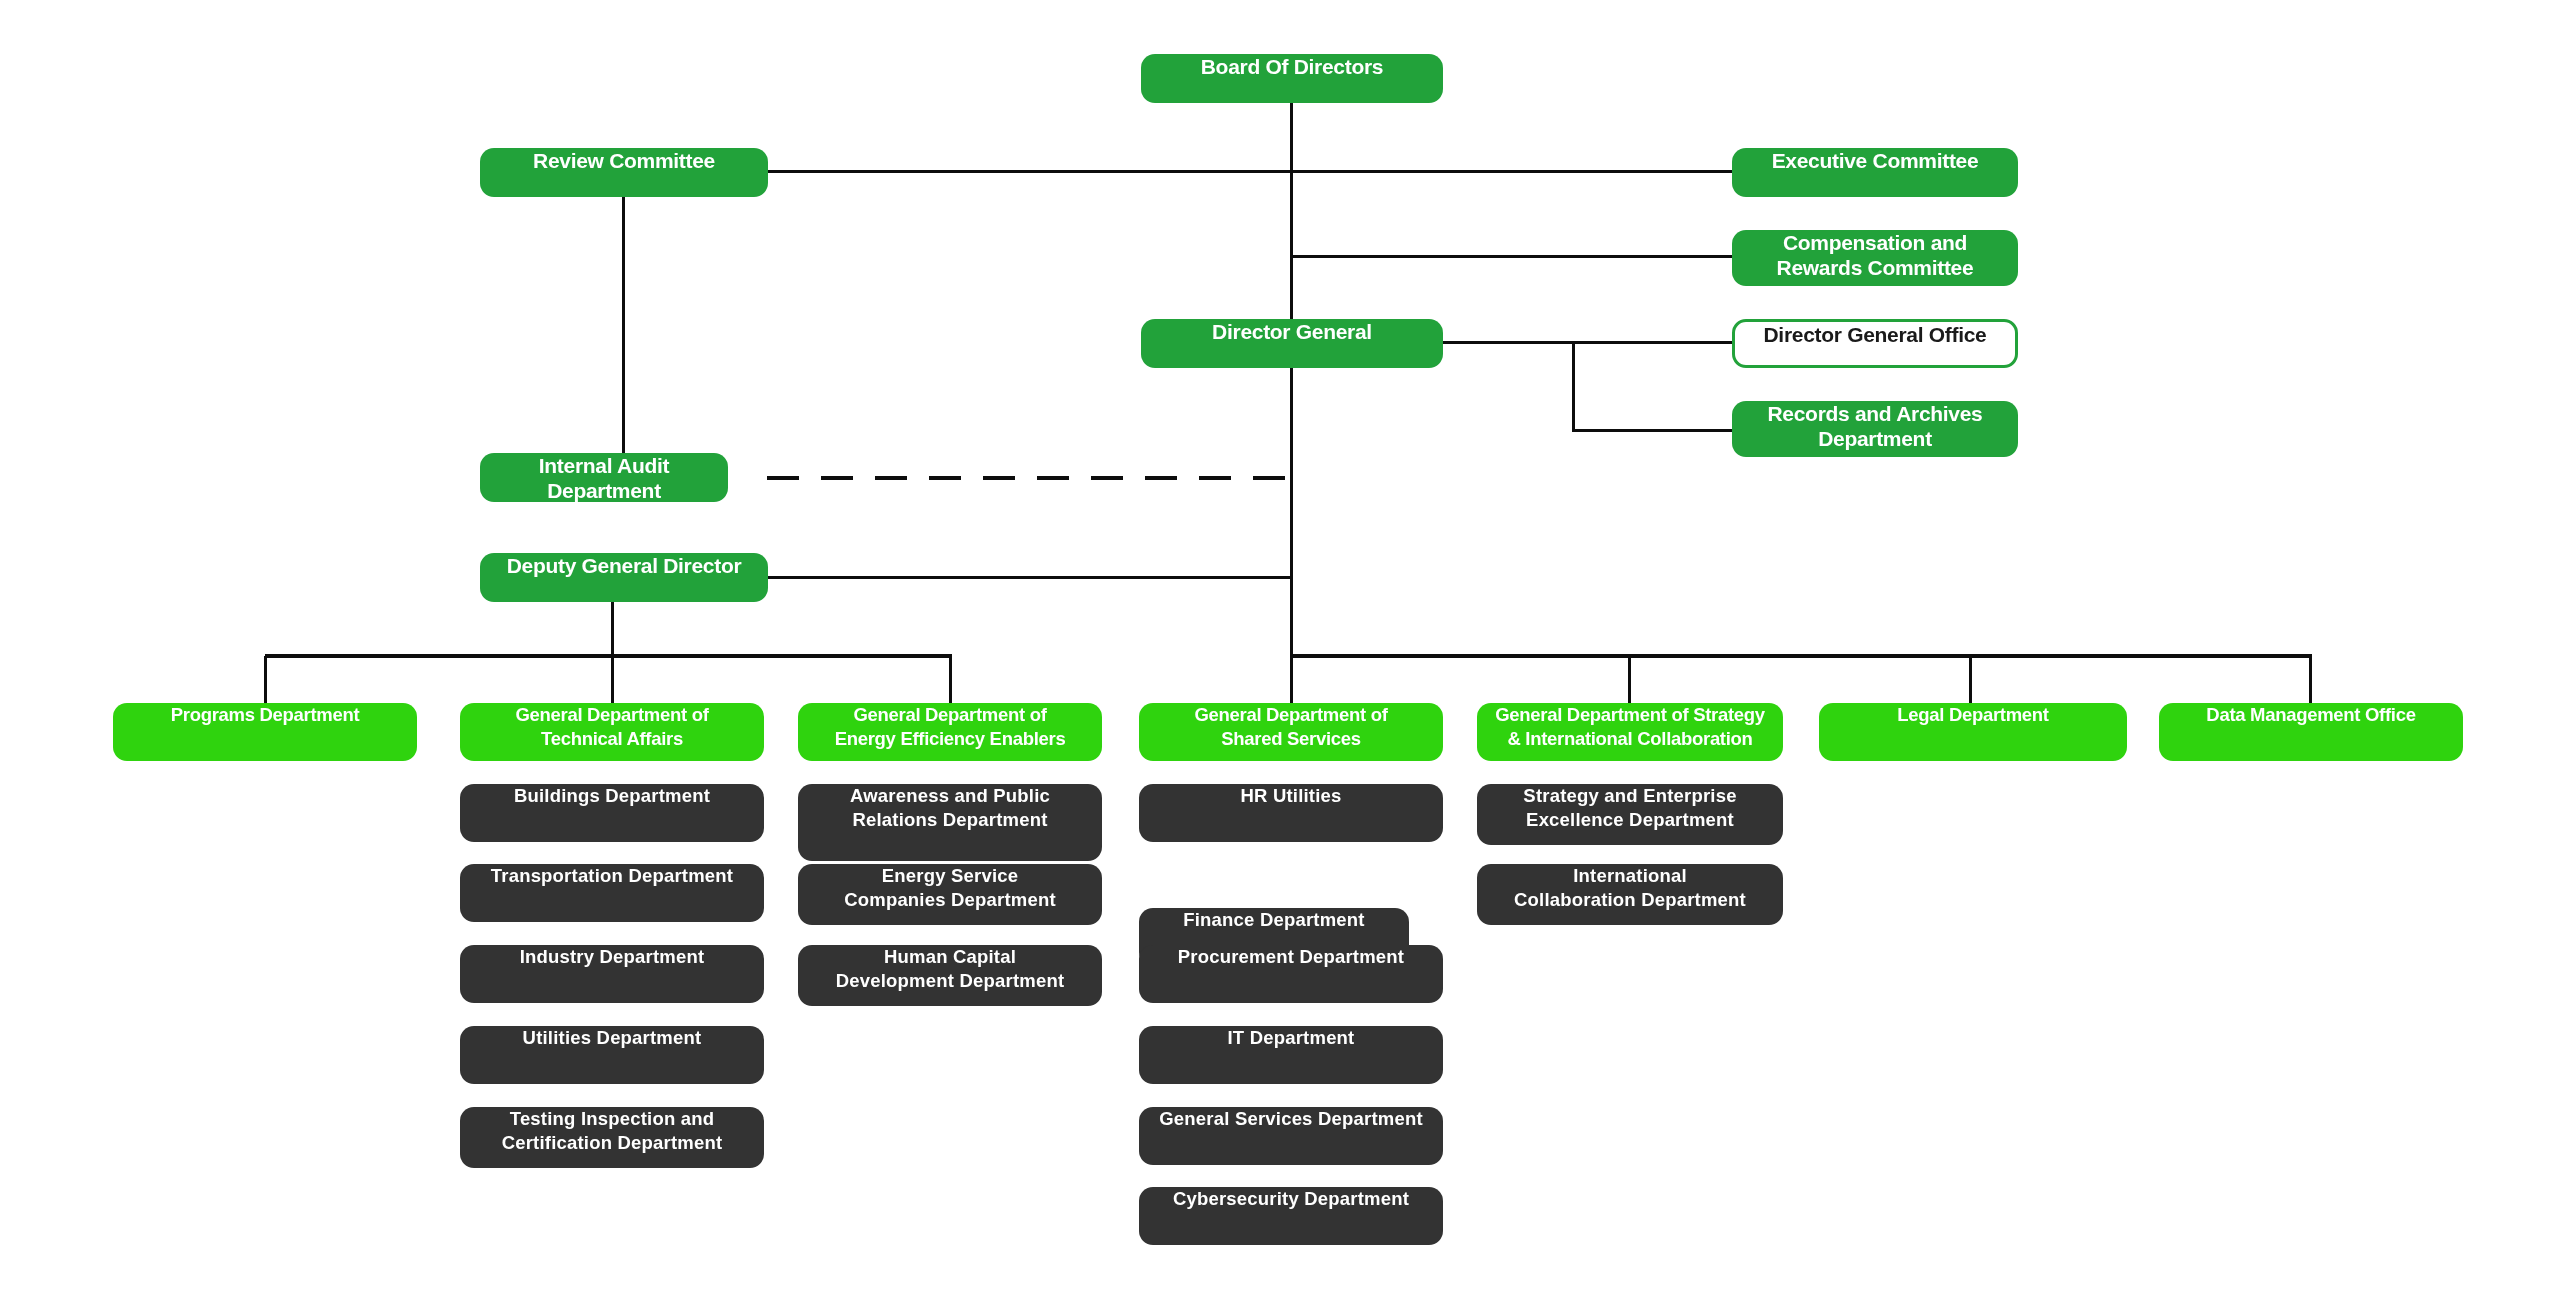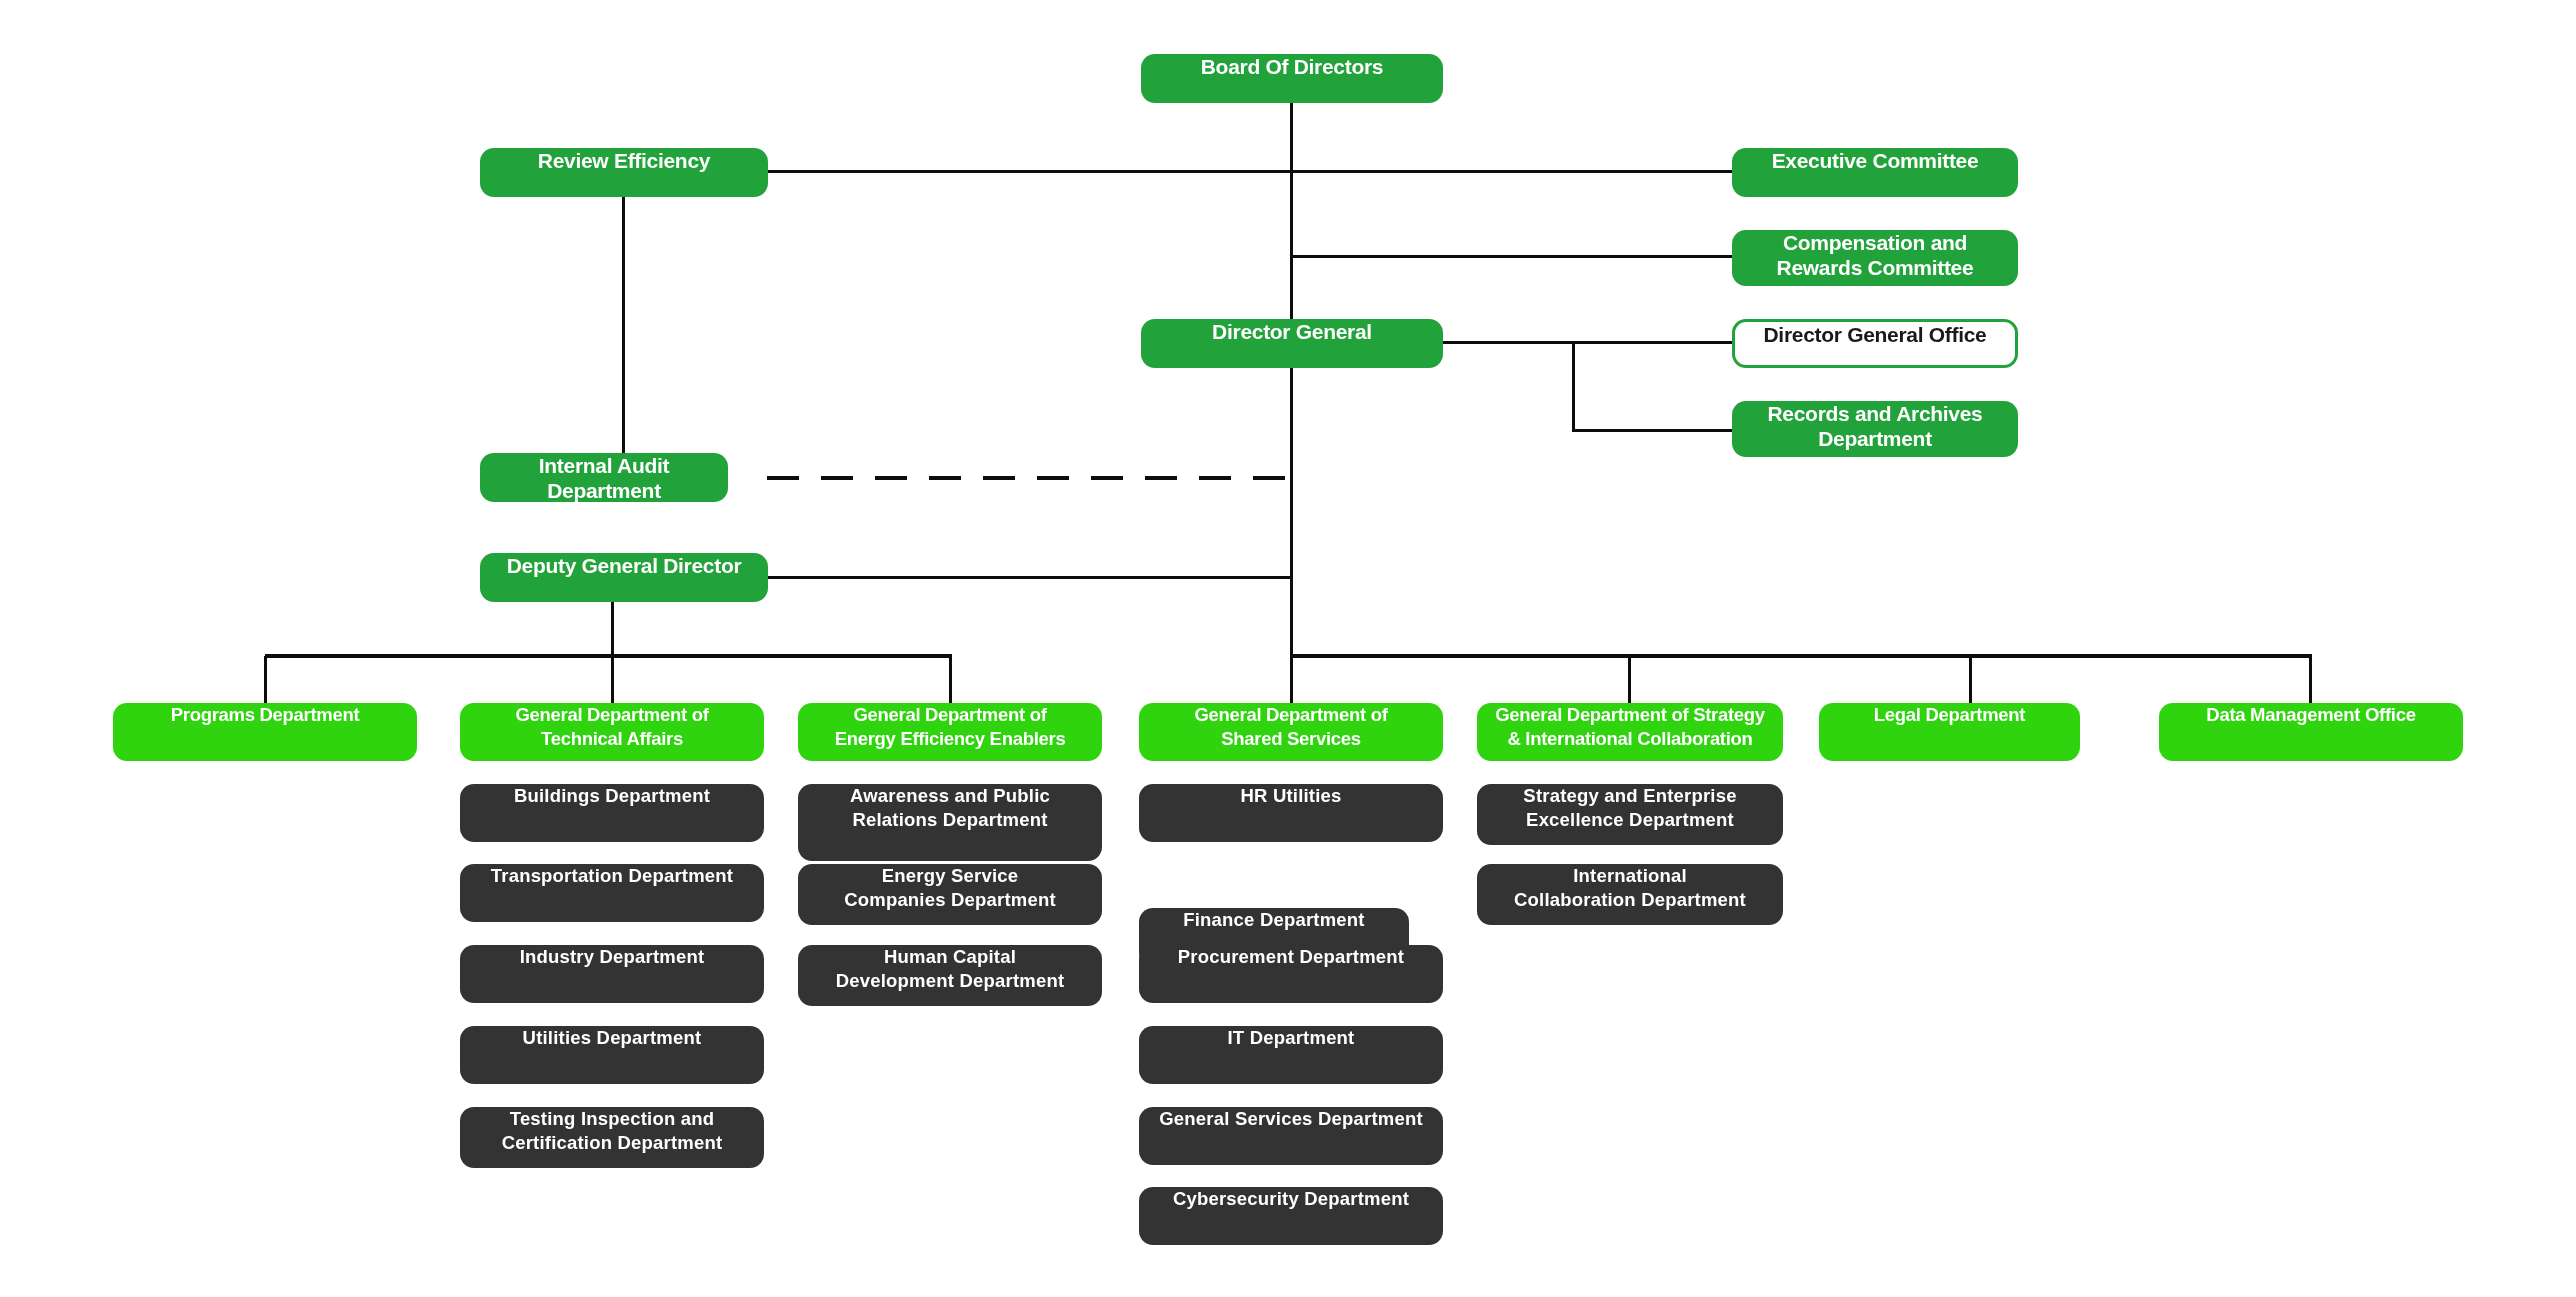--- a/index.html
+++ b/index.html
@@ -50,21 +50,21 @@
   <div class="line" style="left:1291px;top:654px;width:1021px;height:4.4px"></div>
   <div class="line" style="left:1628px;top:656px;width:3.3px;height:47px"></div>
   <div class="line" style="left:1969px;top:656px;width:3.3px;height:47px"></div>
   <div class="line" style="left:2309px;top:656px;width:3.3px;height:47px"></div>
 
   <div class="node green lg" style="left:1141px;top:54px;width:302px;height:49px">
     <span>Board Of Directors</span>
   </div>
 
   <div class="node green lg" style="left:480px;top:148px;width:288px;height:49px">
-    <span>Review Efficiency</span>
+    <span>Review Committee</span>
   </div>
 
   <div class="node green lg" style="left:1732px;top:148px;width:286px;height:49px">
     <span>Executive Committee</span>
   </div>
 
   <div class="node green lg" style="left:1732px;top:230px;width:286px;height:56px">
     <span>Compensation and
 Rewards Committee</span>
   </div>
@@ -107,21 +107,21 @@
   <div class="node bright md" style="left:1139px;top:703px;width:304px;height:58px">
     <span>General Department of
 Shared Services</span>
   </div>
 
   <div class="node bright md" style="left:1477px;top:703px;width:306px;height:58px">
     <span>General Department of Strategy
 &amp; International Collaboration</span>
   </div>
 
-  <div class="node bright md" style="left:1819px;top:703px;width:261px;height:58px">
+  <div class="node bright md" style="left:1819px;top:703px;width:308px;height:58px">
     <span>Legal Department</span>
   </div>
 
   <div class="node bright md" style="left:2159px;top:703px;width:304px;height:58px">
     <span>Data Management Office</span>
   </div>
 
   <div class="node dark md" style="left:460px;top:784px;width:304px;height:58px">
     <span>Buildings Department</span>
   </div>

